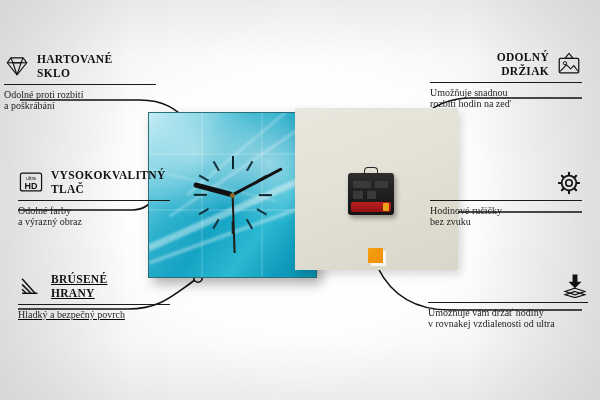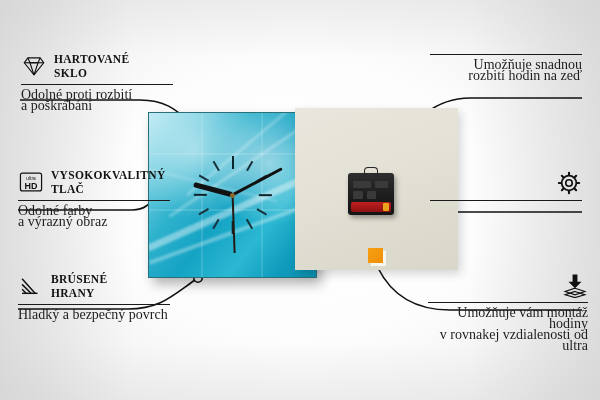--- a/index.html
+++ b/index.html
@@ -32,22 +32,22 @@
   .feat .head{ display:flex; align-items:center; gap:7px; }
   .feat.left .head{ justify-content:flex-start; }
   .feat.right .head{ justify-content:flex-end; flex-direction:row; }
   .feat .title{
     font-size:11.5px; font-weight:bold; letter-spacing:.3px;
     line-height:14px; color:#121212; text-transform:uppercase;
   }
   .feat.left  .title{ text-align:left; }
   .feat.right .title{ text-align:right; }
   .feat .rule{ height:1px; background:#1a1a1a; margin:4px 0 4px; }
-  .feat .desc{ font-size:14px; line-height:11px; color:#1d1d1d; }
-  .feat.right .desc{ text-align:right; }
+  .feat .desc{ font-size:10px; line-height:11px; color:#1d1d1d; }
+  .feat.right .desc{ }
   .feat .ico{ width:26px; height:26px; flex:0 0 26px; display:block; }
   .feat .ico svg{ width:26px; height:26px; display:block; }
 
   
   .clock{
     position:absolute; left:148px; top:112px; width:169px; height:166px;
     border:1.5px solid #2a6f79;
     background:
       radial-gradient(circle at 72% 30%, rgba(255,255,255,.55) 0%, rgba(255,255,255,0) 38%),
       linear-gradient(128deg, #bfeaf3 0%, #7fd3e4 14%, #2fb2cd 34%, #15a3c4 52%, #2ab8d2 70%, #0f9bbc 86%, #0b8fae 100%);
@@ -193,21 +193,21 @@
   <div class="mech">
     <div class="hook"></div>
     <div class="slot" style="left:5px;top:8px;width:18px;height:7px"></div>
     <div class="slot" style="left:27px;top:8px;width:13px;height:7px"></div>
     <div class="slot" style="left:5px;top:18px;width:10px;height:8px"></div>
     <div class="slot" style="left:19px;top:18px;width:9px;height:8px"></div>
     <div class="batt"></div>
   </div>
   <div class="foam"></div>
 
-  <div class="feat left" style="left:21px; top:52px;font-family:Liberation Serif, serif;">
+  <div class="feat left" style="left:4px; top:52px;font-family:Liberation Serif, serif;">
     <div class="head">
       <span class="ico">
         <svg viewBox="0 0 32 32">
             <g fill="none" stroke="#111" stroke-width="1.4">
           <path d="M4 12 L16 27 L28 12 L23.5 6 L8.5 6 Z"></path>
           <path d="M4 12 H28"></path>
               <path d="M8.5 6 L11 12 L16 27"></path>
               <path d="M23.5 6 L21 12 L16 27"></path>
           <path d="M11 12 H21"></path>
             </g>
@@ -235,21 +235,21 @@
       <span class="title">
         <span>VYSOKOKVALITNÝ</span><br><span>TLAČ</span>
       </span>
     </div>
     <div class="rule"></div>
     <div class="desc">
       <span>Odolné farby</span><br><span>a výrazný obraz</span>
     </div>
   </div>
 
-  <div class="feat left" style="left:18px; top:272px;">
+  <div class="feat left" style="left:18px; top:272px;text-decoration:underline;">
     <div class="head">
       <span class="ico">
         <svg viewBox="0 0 32 32">
             <g stroke="#111" stroke-width="1.8" fill="none">
           <path d="M5 7 L21 25"></path>
               <path d="M5 14 L16 25"></path>
               <path d="M5 20 L10 25"></path>
               <path d="M5 25 H24"></path>
         </g>
           </svg>
@@ -258,20 +258,33 @@
         <span>BRÚSENÉ</span><br><span>HRANY</span>
       </span>
     </div>
     <div class="rule"></div>
     <div class="desc">
       <span>Hladký a bezpečný povrch</span>
     </div>
   </div>
 
   <div class="feat right" style="left:430px; top:50px;">
+    <div class="head">
+      <span class="title">
+        <span>ODOLNÝ</span><br><span>DRŽIAK</span>
+      </span>
+      <span class="ico">
+        <svg viewBox="0 0 32 32">
+          <path d="M16 3 L11 9 H21 Z" fill="none" stroke="#111" stroke-width="1.3"></path>
+          <rect x="4" y="9" width="24" height="18" rx="1.5" fill="none" stroke="#111" stroke-width="1.5"></rect>
+          <circle cx="11" cy="15" r="2" fill="none" stroke="#111" stroke-width="1.2"></circle>
+          <path d="M5 25 L13 17 L18 22 L22 18 L27 25" fill="none" stroke="#111" stroke-width="1.3"></path>
+        </svg>
+      </span>
+    </div>
     <div class="rule"></div>
     <div class="desc">
       <span>Umožňuje snadnou</span><br><span>rozbití hodin na zeď</span>
     </div>
   </div>
 
   <div class="feat right" style="left:430px; top:170px;">
     <div class="head">
       <span class="ico">
         <svg viewBox="0 0 32 32">
@@ -286,31 +299,34 @@
               <path d="M26 16 H28.5"></path>
             <path d="M7.2 7.2 L9 9"></path>
               <path d="M23 23 L24.8 24.8"></path>
               <path d="M24.8 7.2 L23 9"></path>
               <path d="M9 23 L7.2 24.8"></path>
           </g>
         </svg>
       </span>
     </div>
     <div class="rule"></div>
+    <div class="desc">
+      <span>Hodinové ručičky</span><br><span>bez zvuku</span>
+    </div>
   </div>
 
   <div class="feat right" style="left:428px; top:272px; width:160px;">
     <div class="head">
       <span class="ico">
         <svg viewBox="0 0 32 32">
           <path d="M13 3 H19 V12 H24 L16 20 L8 12 H13 Z" fill="#111"></path>
           <path d="M16 20 L28 24 L16 28 L4 24 Z" fill="none" stroke="#111" stroke-width="1.5"></path>
           <path d="M16 24 L28 28 L16 31.5 L4 28 Z" fill="none" stroke="#111" stroke-width="1.5"></path>
         </svg>
       </span>
     </div>
     <div class="rule"></div>
     <div class="desc">
-      <span>Umožňuje vám montáž hodiny</span><br><span>v rovnakej vzdialenosti od ultra</span>
+      <span>Umožňuje vám držať hodiny</span><br><span>v rovnakej vzdialenosti od ultra</span>
     </div>
   </div>
 
 </div>
 
 </body></html>

